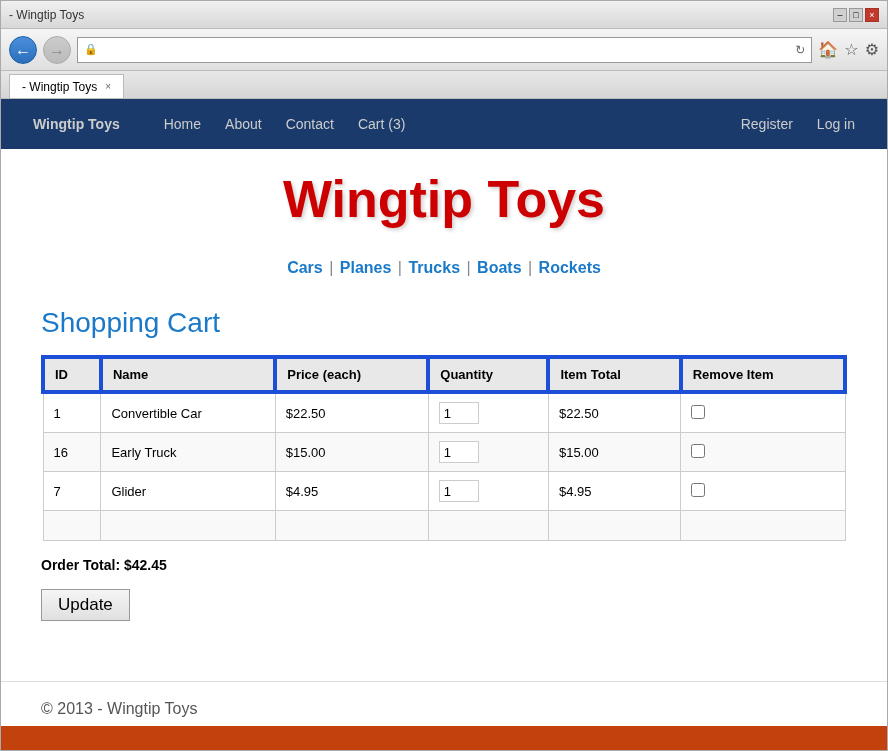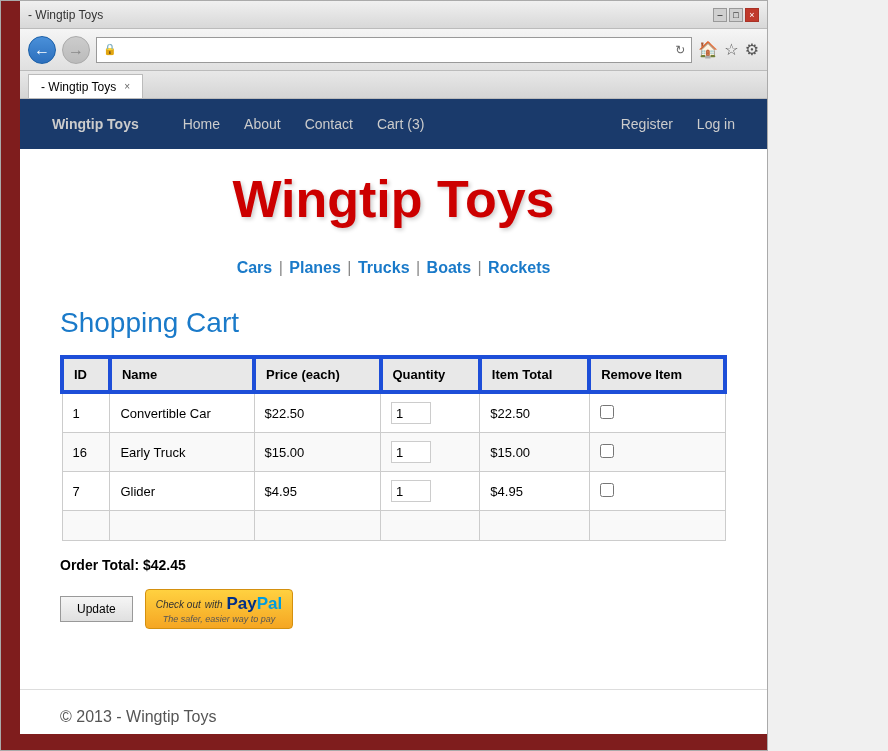--- a/index.html
+++ b/index.html
@@ -1,19 +1,19 @@
 <!DOCTYPE html>
 <html><head>
   <meta charset="utf-8">
   <style>
     * { box-sizing: border-box; margin: 0; padding: 0; }
     body { font-family: Arial, sans-serif; font-size: 14px; background: #f0f0f0; }
 
     
-    .browser-chrome { background: #7f1d1d; border: 1px solid #aaa; width: 768px; min-height: 751px; padding-left: 19px; }
+    .browser-chrome { background: #c2410c; border: 1px solid #aaa; width: 888px; min-height: 751px; }
     .title-bar { background: linear-gradient(to bottom, #f0f0f0, #d8d8d8); height: 28px; display: flex; align-items: center; justify-content: space-between; padding: 0 8px; border-bottom: 1px solid #bbb; }
     .title-bar-left { display: flex; align-items: center; gap: 4px; }
     .win-btn { width: 14px; height: 14px; border-radius: 0; border: 1px solid #999; background: #d0d0d0; cursor: pointer; font-size: 9px; display: flex; align-items: center; justify-content: center; }
     .win-btn.close { background: #c0392b; color: white; border-color: #a93226; }
     .toolbar { background: linear-gradient(to bottom, #f5f5f5, #e0e0e0); height: 42px; display: flex; align-items: center; padding: 0 8px; gap: 6px; border-bottom: 1px solid #bbb; }
     .nav-btn { width: 28px; height: 28px; border-radius: 50%; background: linear-gradient(to bottom, #4a90d9, #2c6fbd); border: 1px solid #1a5fa8; color: white; cursor: pointer; display: flex; align-items: center; justify-content: center; font-size: 16px; }
     .nav-btn.back { background: linear-gradient(to bottom, #4a90d9, #2c6fbd); }
     .nav-btn.fwd { background: linear-gradient(to bottom, #ccc, #bbb); color: #888; border-color: #aaa; }
     .address-bar { flex: 1; height: 26px; border: 1px solid #999; background: white; padding: 0 6px; font-size: 12px; display: flex; align-items: center; gap: 4px; }
     .address-bar input { border: none; outline: none; flex: 1; font-size: 12px; }
@@ -49,21 +49,21 @@
     .cart-table th { background: #e8e8e8; border: 4px solid #1d4ed8; padding: 8px 10px; text-align: left; font-size: 13px; font-weight: bold; }
     .cart-table td { border: 1px solid #ccc; padding: 8px 10px; font-size: 13px; vertical-align: middle; }
     .cart-table tr:nth-child(even) { background: #f9f9f9; }
     .cart-table .empty-row td { height: 30px; }
 
     .qty-input { width: 40px; height: 22px; border: 1px solid #ccc; padding: 2px 4px; font-size: 13px; }
     .remove-checkbox { width: 14px; height: 14px; cursor: pointer; }
 
     .order-total { font-size: 14px; font-weight: bold; margin: 8px 0 16px; }
 
-    .update-btn { background: linear-gradient(to bottom, #f5f5f5, #e0e0e0); border: 1px solid #999; padding: 5px 16px; font-size: 12px; cursor: pointer; }
+    .update-btn { background: linear-gradient(to bottom, #f5f5f5, #e0e0e0); border: 1px solid #999; padding: 5px 16px; font-size: 17px; cursor: pointer; }
 
     .paypal-btn { display: inline-block; cursor: pointer; }
     .paypal-box { background: linear-gradient(to bottom, #ffd140, #f5a623); border: 1px solid #d4900f; border-radius: 4px; padding: 4px 10px; display: flex; flex-direction: column; align-items: center; min-width: 130px; }
 
     .btn-row { display: flex; align-items: center; gap: 12px; margin-bottom: 20px; }
 
     .divider { border: none; border-top: 1px solid #ddd; margin: 20px 0 10px; }
     .footer { padding: 8px 40px; font-size: 16px; color: #555; }
 
     
@@ -178,32 +178,20 @@
               <td></td>
               <td></td>
           </tr>
         </tbody>
       </table>
 
       <div class="order-total">Order Total: $42.45</div>
 
       <div class="btn-row">
         <button class="update-btn">Update</button>
-        <div class="paypal-btn">
-          <div class="paypal-box">
-            <div style="display:flex;align-items:center;gap:4px;">
-              <span style="font-size:10px;color:#333;font-style:italic;">Check out</span>
-              <span style="font-size:10px;color:#333;font-style:italic;">with</span>
-              <span style="font-size:17px;font-weight:bold;color:#003087;font-family:Arial;">
-                Pay<span style="color:#009cde;">Pal</span>
-              </span>
-            </div>
-            <div style="font-size:9px;color:#555;font-style:italic;">The safer, easier way to pay</div>
-          </div>
-        </div>
       </div>
     </div>
 
     <hr class="divider">
     <div class="footer">
       <span>© 2013 - Wingtip Toys</span>
     </div>
   </div>
 </div>
 

